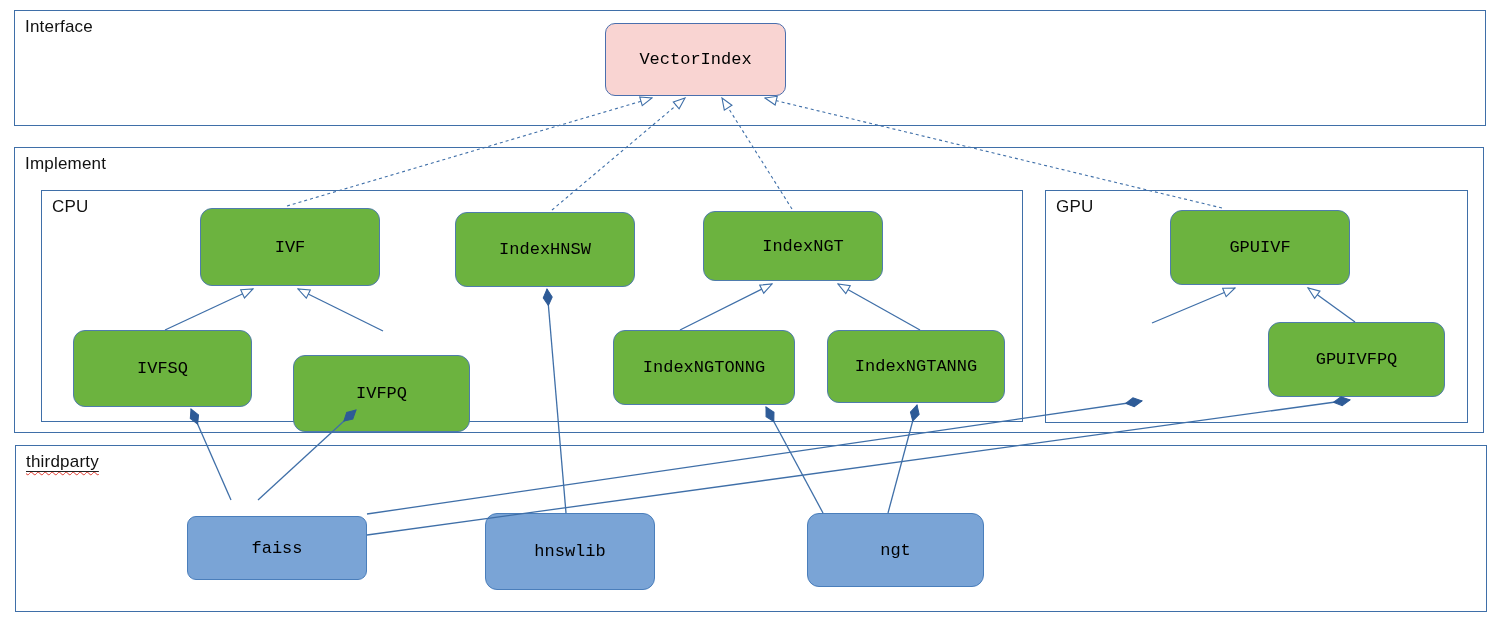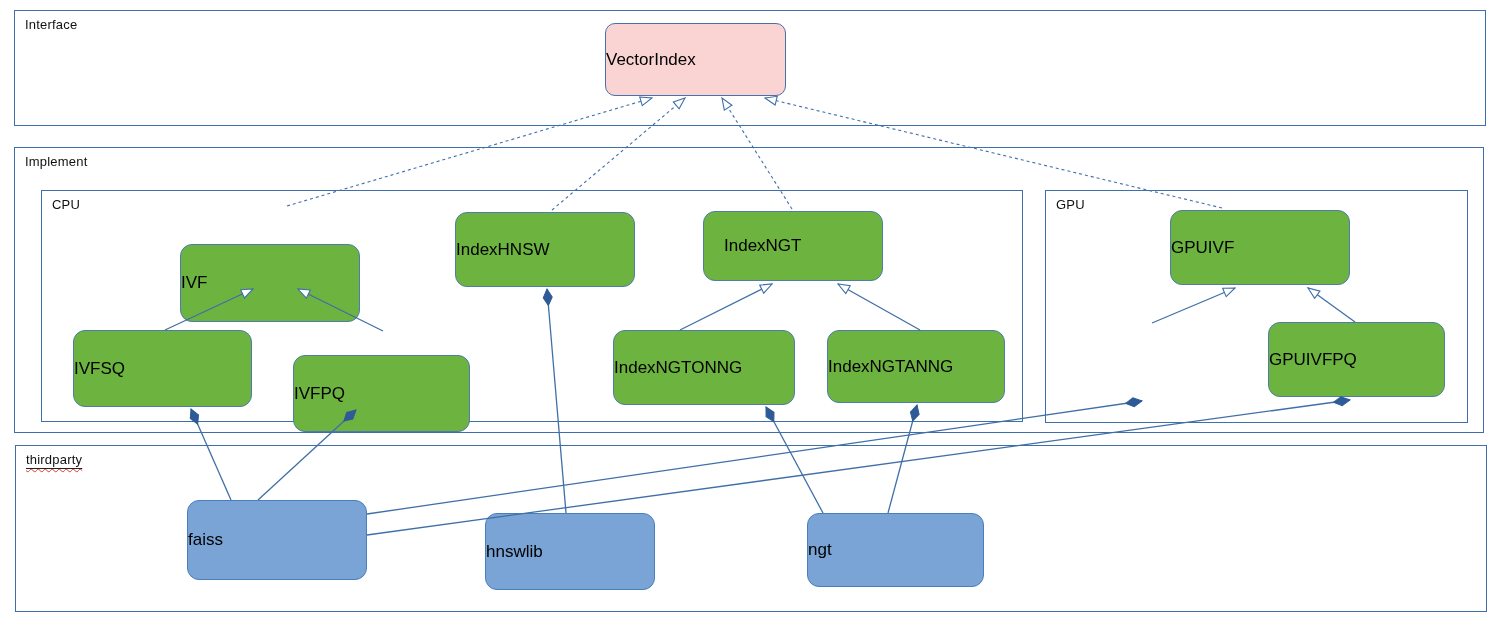--- a/index.html
+++ b/index.html
@@ -1,23 +1,23 @@
 <!DOCTYPE html>
 <html><head>
 <meta charset="utf-8">
 <style>
   html,body{margin:0;padding:0;background:#ffffff;}
   #canvas{position:relative;width:1503px;height:628px;background:#ffffff;overflow:hidden;
           font-family:"Liberation Sans",sans-serif;}
   .container{position:absolute;border:1.5px solid #3f6fa8;background:transparent;box-sizing:border-box;}
-  .clabel{position:absolute;left:10px;top:6px;font-size:13px;color:#111;letter-spacing:.2px;}
+  .clabel{position:absolute;left:10px;top:6px;font-size:17px;color:#111;letter-spacing:.2px;}
   .clabel.squiggle{text-decoration:underline wavy 1px #e03a2f;text-underline-offset:4px;}
   .clabel.squiggle .ul-inner{text-decoration:underline solid 1px #222;}
-  .node{position:absolute;display:flex;align-items:center;
-        box-sizing:border-box;border-radius:12px;font-family:Liberation Sans, sans-serif;
+  .node{position:absolute;display:flex;align-items:center;justify-content:center;
+        box-sizing:border-box;border-radius:12px;font-family:Liberation Mono, monospace;
         font-size:17px;color:#000;}
   .green{background:#6cb33f;border:1.5px solid #4f7cad;}
   .blue{background:#7aa4d6;border:1.5px solid #4a7ebb;}
   .pink{background:#f9d4d2;border:1.5px solid #4a6fae;border-radius:10px;}
   #edges{position:absolute;left:0;top:0;width:1503px;height:628px;pointer-events:none;}
   .edge{stroke:#3f6fa8;stroke-width:1.3;fill:none;}
   .dashed{stroke-dasharray:3 3;stroke-width:1.1;}
 </style>
 </head>
 <body>
@@ -41,21 +41,21 @@
   </div>
 
   <div class="container" style="left:15px;top:445px;width:1472px;height:167px;">
     <span class="clabel squiggle"><span class="ul-inner">thirdparty</span></span>
   </div>
 
   <div class="node pink" style="left:605px;top:23px;width:181px;height:73px;">
     <span>VectorIndex</span>
   </div>
 
-  <div class="node green" style="left:180px;top:208px;width:180px;height:78px;margin-top:36px;">
+  <div class="node green" style="left:200px;top:208px;width:180px;height:78px;">
     <span>IVF</span>
   </div>
   <div class="node green" style="left:455px;top:212px;width:180px;height:75px;">
     <span>IndexHNSW</span>
   </div>
   <div class="node green" style="left:703px;top:211px;width:180px;height:70px;padding-left:20px;">
     <span>IndexNGT</span>
   </div>
   <div class="node green" style="left:1170px;top:210px;width:180px;height:75px;">
     <span>GPUIVF</span>
@@ -70,21 +70,21 @@
   <div class="node green" style="left:613px;top:330px;width:182px;height:75px;">
     <span>IndexNGTONNG</span>
   </div>
   <div class="node green" style="left:827px;top:330px;width:178px;height:73px;">
     <span>IndexNGTANNG</span>
   </div>
   <div class="node green" style="left:1268px;top:322px;width:177px;height:75px;">
     <span>GPUIVFPQ</span>
   </div>
 
-  <div class="node blue" style="left:187px;top:500px;width:180px;height:80px;">
+  <div class="node blue" style="left:187px;top:516px;width:180px;height:64px;border-radius:9px;">
     <span>faiss</span>
   </div>
   <div class="node blue" style="left:485px;top:513px;width:170px;height:77px;">
     <span>hnswlib</span>
   </div>
   <div class="node blue" style="left:773px;top:513px;width:177px;height:74px;margin-left:34px;">
     <span>ngt</span>
   </div>
 
   <svg id="edges" xmlns="http://www.w3.org/2000/svg">

